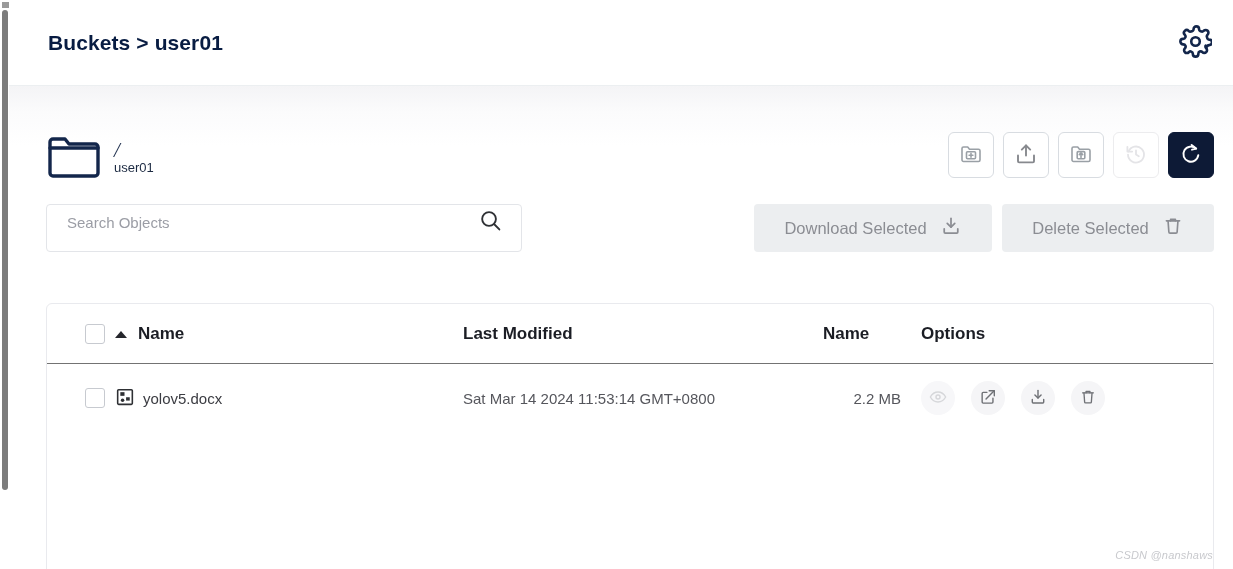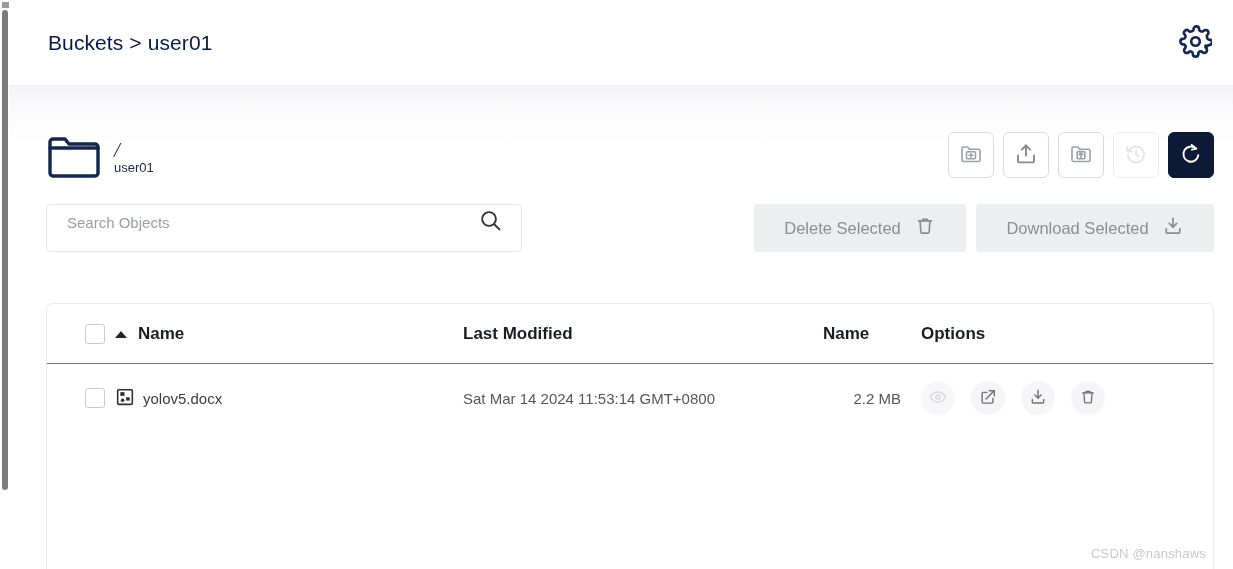--- a/index.html
+++ b/index.html
@@ -46,21 +46,21 @@
     height: 86px;
     background: #ffffff;
     border-bottom: 1px solid #eceff1;
     display: flex;
     align-items: center;
     justify-content: space-between;
     padding: 0 16px 0 39px;
   }
   .breadcrumb {
     font-size: 21px;
-    font-weight: normal;
+    font-weight: bold;
     color: #081c42;
     letter-spacing: .1px;
     white-space: nowrap;
   }
   .gear-btn {
     width: 44px;
     height: 44px;
     display: flex;
     align-items: center;
     justify-content: center;
@@ -253,27 +253,28 @@
     display: flex;
     align-items: center;
     justify-content: center;
     cursor: pointer;
     padding: 0;
   }
   .round-btn.muted { background: #f7f7f9; cursor: default; }
 
   .watermark {
     position: absolute;
-    right: 27px;
+    right: 20px;
     bottom: 8px;
-    font-size: 13px;
+    font-size: 11px;
     color: #c8c9cd;
     font-family: "Liberation Sans", sans-serif;
     letter-spacing: .2px;
     user-select: none;
+    font-style: italic;
   }
 </style>
 </head>
 <body>
 
 <div id="app">
 
   <div class="page-scrollbar"></div>
   <div class="page-scrollbar-cap"></div>
 
@@ -362,38 +363,38 @@
         <input type="text" placeholder="Search Objects" style="">
         <span>
           <svg width="25" height="25" viewBox="0 0 24 24" fill="none" stroke="#2e3034" stroke-width="1.8" stroke-linecap="round">
             <circle cx="10.6" cy="10.6" r="6.6"></circle>
             <path d="M15.6 15.6 20.5 20.6"></path>
           </svg>
         </span>
       </div>
 
       <div class="bulk-group">
+        <button class="bulk-btn download">
+          <span>Download Selected</span>
+          <span>
+            <svg width="22" height="22" viewBox="0 0 24 24" fill="none" stroke="#8b8d93" stroke-width="1.9" stroke-linejoin="round" stroke-linecap="round">
+              <path d="M12 3.6v9.6"></path>
+              <path d="M7.9 9.2 12 13.3l4.1-4.1"></path>
+              <path d="M4.6 15v3.6c0 .6.5 1.1 1.1 1.1h12.6c.6 0 1.1-.5 1.1-1.1V15"></path>
+            </svg>
+          </span>
+        </button>
+
         <button class="bulk-btn delete">
           <span>Delete Selected</span>
           <span>
             <svg width="22" height="22" viewBox="0 0 24 24" fill="none" stroke="#8b8d93" stroke-width="1.8" stroke-linejoin="round" stroke-linecap="round">
               <path d="M4.8 6.4h14.4"></path>
               <path d="M9.4 6.4V4.6h5.2v1.8"></path>
               <path d="M6.6 6.4l.9 12.2c0 .7.6 1.2 1.3 1.2h6.4c.7 0 1.3-.5 1.3-1.2l.9-12.2"></path>
-            </svg>
-          </span>
-        </button>
-
-        <button class="bulk-btn download">
-          <span>Download Selected</span>
-          <span>
-            <svg width="22" height="22" viewBox="0 0 24 24" fill="none" stroke="#8b8d93" stroke-width="1.9" stroke-linejoin="round" stroke-linecap="round">
-              <path d="M12 3.6v9.6"></path>
-              <path d="M7.9 9.2 12 13.3l4.1-4.1"></path>
-              <path d="M4.6 15v3.6c0 .6.5 1.1 1.1 1.1h12.6c.6 0 1.1-.5 1.1-1.1V15"></path>
             </svg>
           </span>
         </button>
       </div>
     </div>
 
     <div class="table-card">
       <table class="obj-table">
         <thead>
           <tr>

